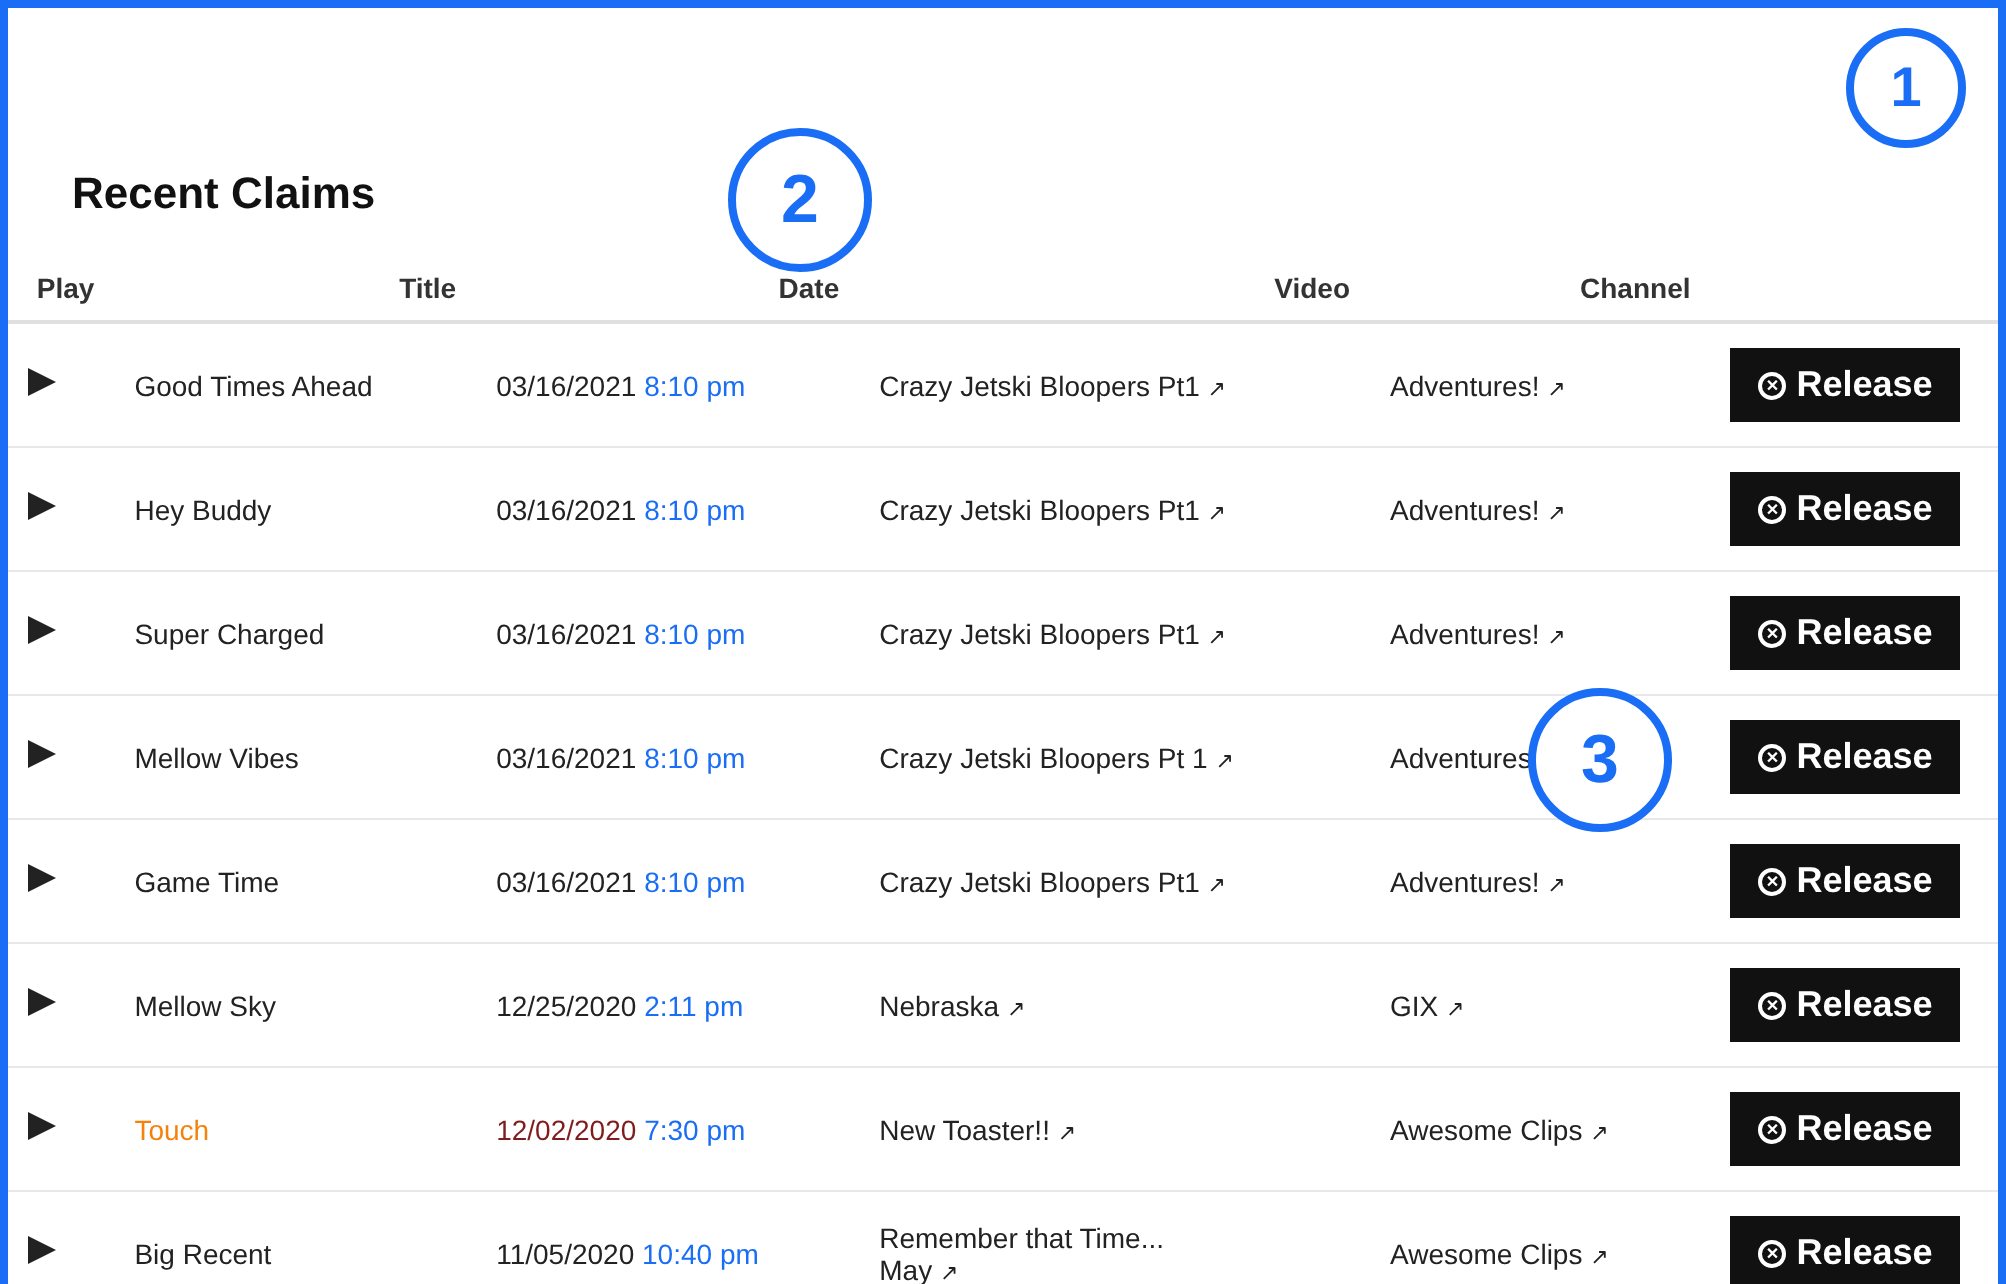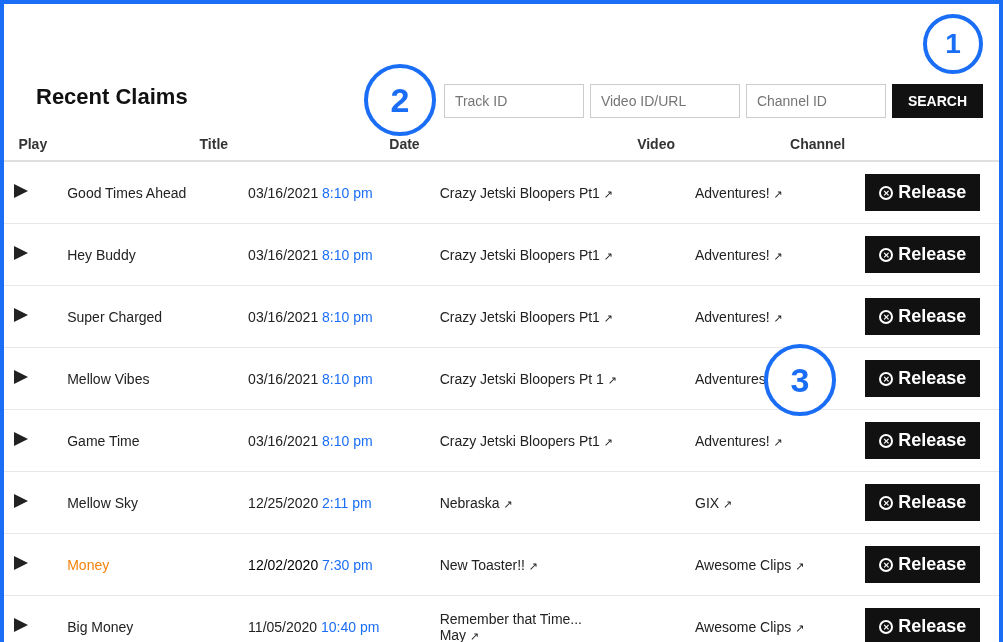--- a/index.html
+++ b/index.html
@@ -178,26 +178,20 @@
   <div class="circle-badge-2">
     <span>2</span>
   </div>
 
   <div class="circle-badge-3">
     <span>3</span>
   </div>
 
   <div style="display:flex; align-items:center; justify-content:space-between; padding: 4px 16px 10px 16px;">
     <div class="page-title">Recent Claims</div>
-    <div style="display:flex; align-items:center; gap:6px;">
-      <input type="text" style="border: 1px solid rgb(204, 204, 204); padding: 8px 10px; font-size: 14px; width: 140px;" placeholder="Track ID">
-      <input type="text" style="border: 1px solid rgb(204, 204, 204); padding: 8px 10px; font-size: 14px; width: 150px;" placeholder="Video ID/URL">
-      <input type="text" style="border: 1px solid rgb(204, 204, 204); padding: 8px 10px; font-size: 14px; width: 140px;" placeholder="Channel ID">
-      <button class="search-btn">SEARCH</button>
-    </div>
   </div>
 
   <table>
     <thead>
       <tr>
         <th class="col-play">Play</th>
         <th class="col-title">Title</th>
         <th class="col-date">Date</th>
         <th class="col-video">Video</th>
         <th class="col-channel">Channel</th>
@@ -278,34 +272,34 @@
           <td>GIX <span style="font-size:11px;">↗︎</span></td>
           <td>
             <button class="release-btn">
               <span class="release-icon"></span>
               <span>Release</span>
             </button>
           </td>
         </tr>
         <tr>
           <td><button class="play-btn"><span class="play-icon"></span></button></td>
-          <td><span style="color: rgb(245, 130, 10);">Money</span></td>
-          <td><span><span style="color:#000000;">12/02/2020</span> <span style="color:#1a6ef5;">7:30 pm</span></span></td>
+          <td><span style="color: rgb(245, 130, 10);">Touch</span></td>
+          <td><span><span style="color:#7f1d1d;">12/02/2020</span> <span style="color:#1a6ef5;">7:30 pm</span></span></td>
           <td>New Toaster!! <span style="font-size:11px;">↗︎</span></td>
           <td>Awesome Clips <span style="font-size:11px;">↗︎</span></td>
           <td>
             <button class="release-btn">
               <span class="release-icon"></span>
               <span>Release</span>
             </button>
           </td>
         </tr>
         <tr>
           <td><button class="play-btn"><span class="play-icon"></span></button></td>
-          <td><span>Big Money</span></td>
+          <td><span>Big Recent</span></td>
           <td><span><span style="color:#222;">11/05/2020</span> <span style="color:#1a6ef5;">10:40 pm</span></span></td>
           <td>Remember that Time...<br>May <span style="font-size:11px;">↗︎</span></td>
           <td>Awesome Clips <span style="font-size:11px;">↗︎</span></td>
           <td>
             <button class="release-btn">
               <span class="release-icon"></span>
               <span>Release</span>
             </button>
           </td>
         </tr>

